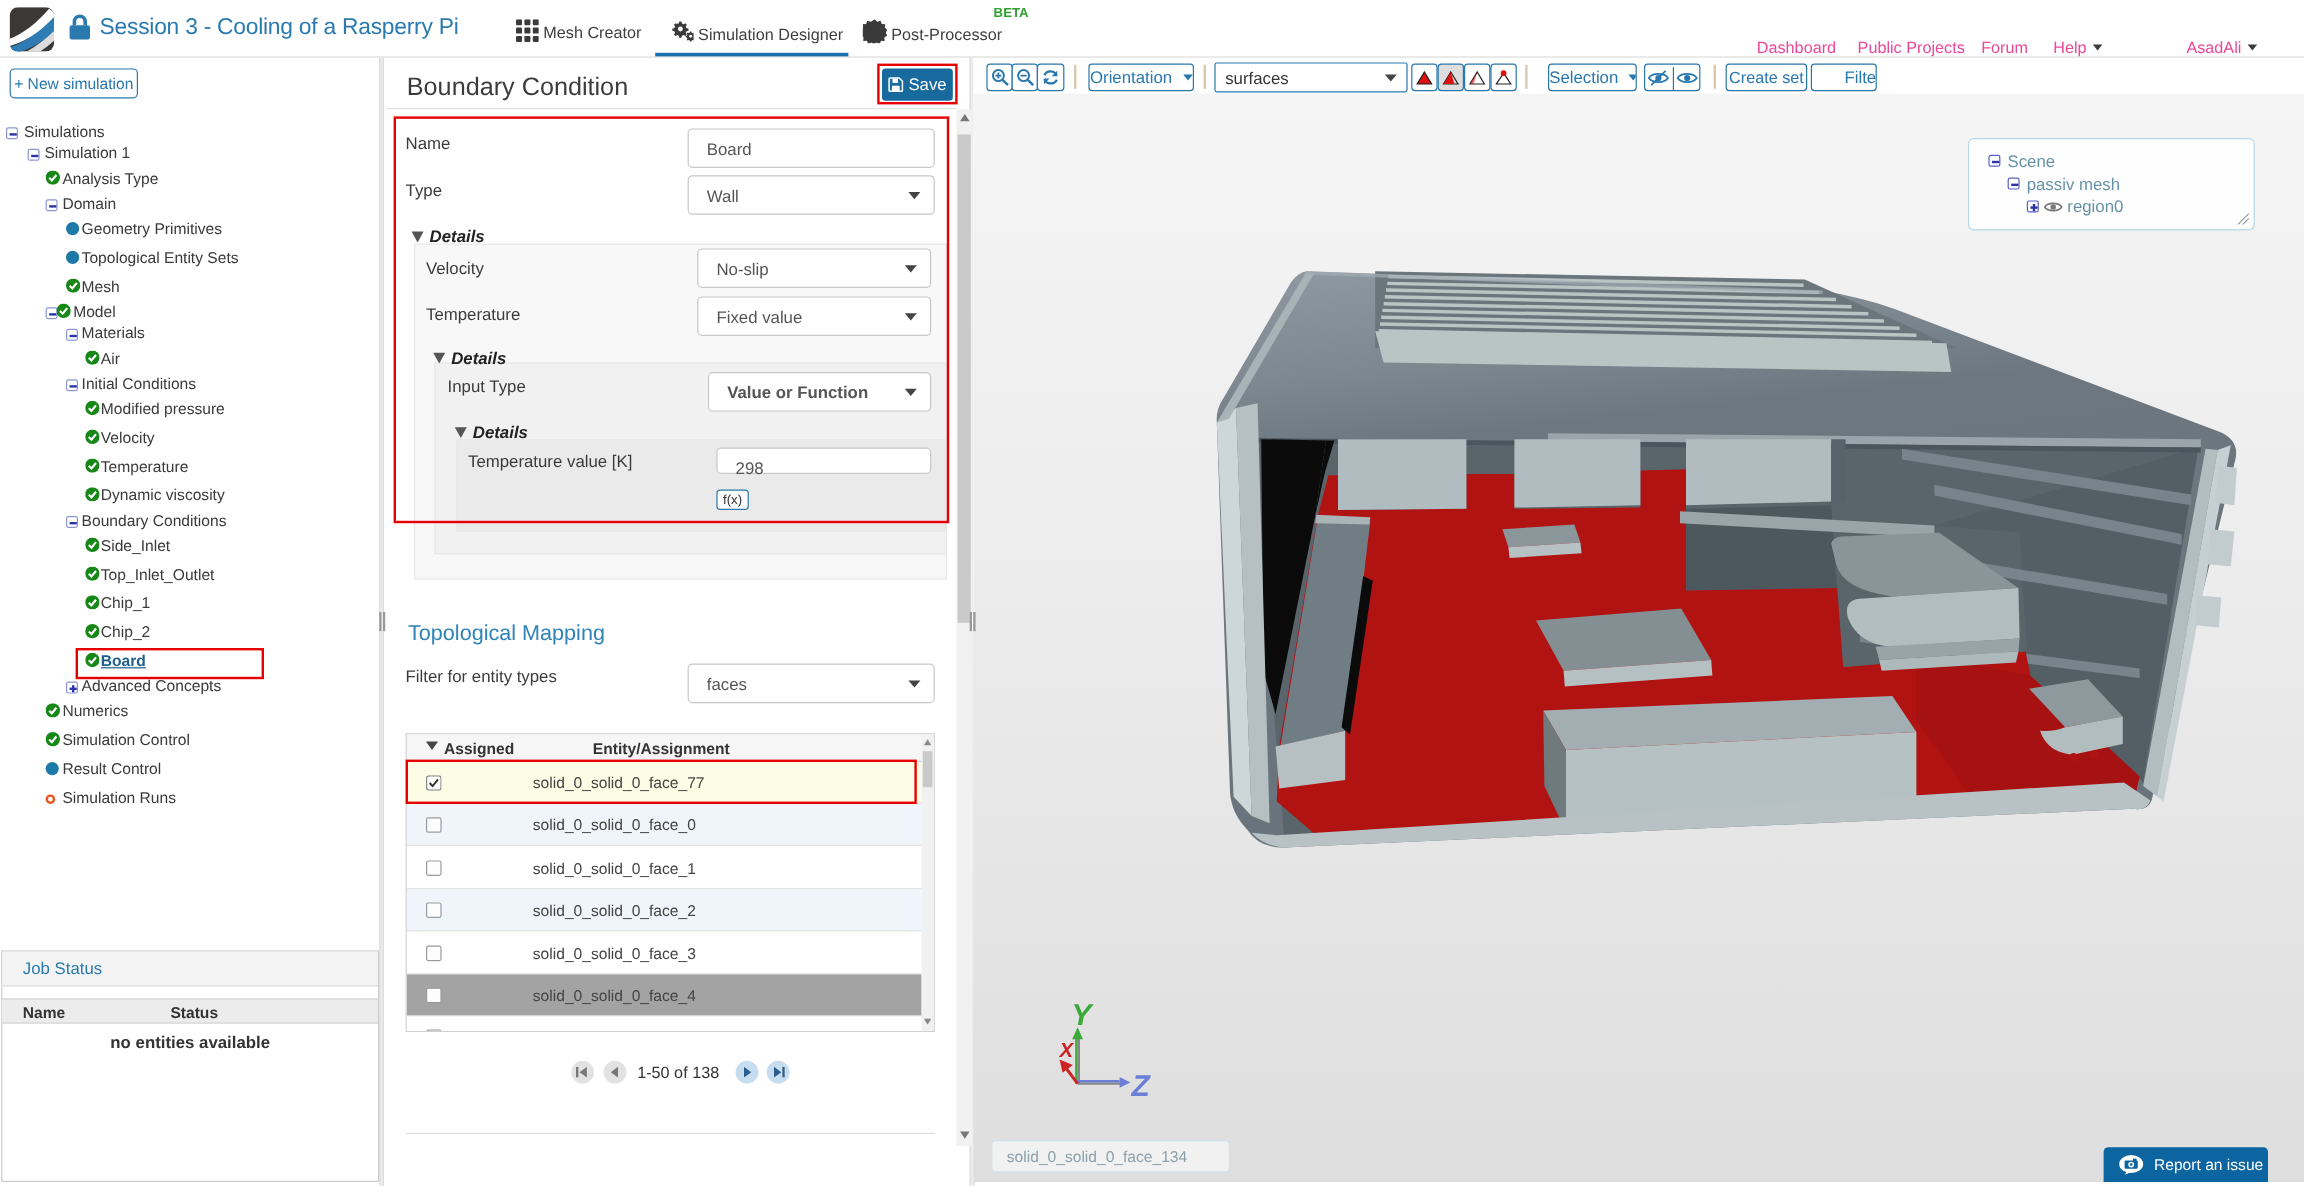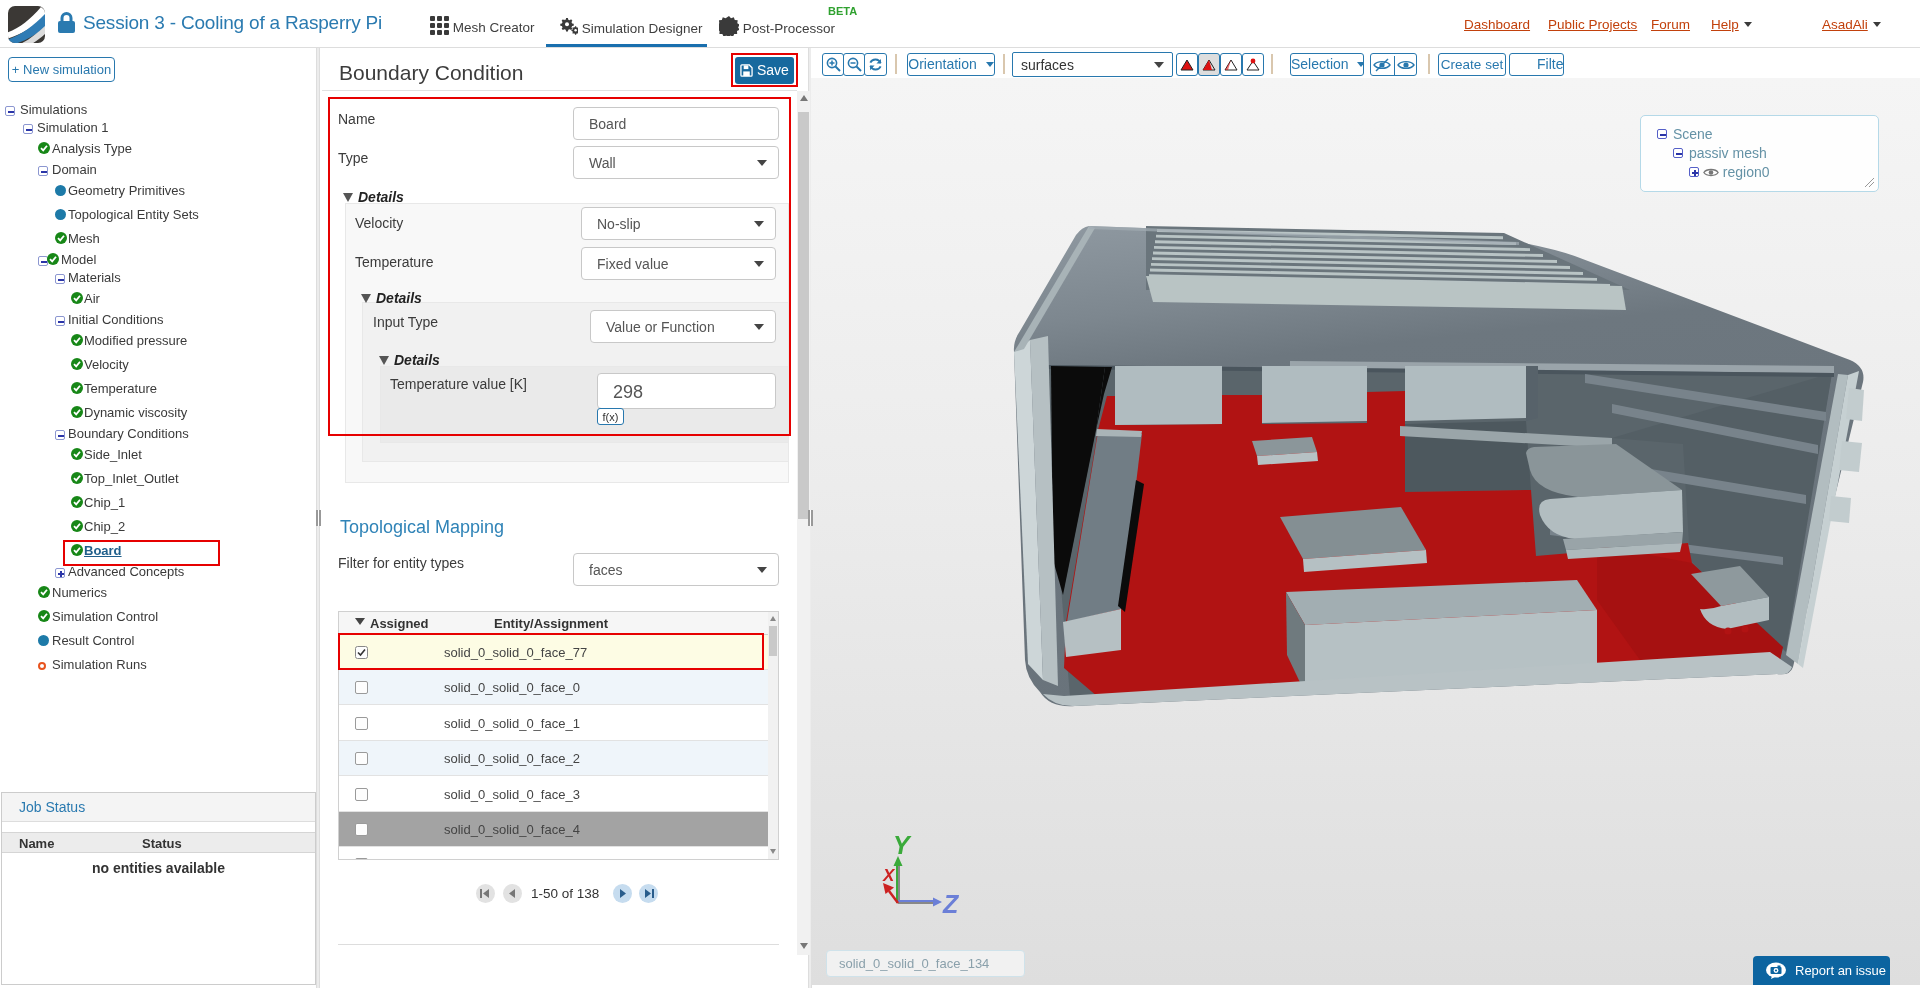--- a/index.html
+++ b/index.html
@@ -8,21 +8,21 @@
 
 #header { position:absolute; left:0; top:0; width:1920px; height:48px; background:#fff;
   border-bottom:1px solid #ddd; z-index:50; }
 #logo { position:absolute; left:8px; top:6px; }
 #lock { position:absolute; left:57px; top:11px; }
 #title { position:absolute; left:83px; top:12px; font-size:19px; color:#2a7ab0; letter-spacing:-0.2px; }
 .nav { position:absolute; top:16px; font-size:13.5px; color:#3f3f3f; }
 .nav svg { vertical-align:-3px; }
 #betatxt { position:absolute; left:828px; top:5px; font-size:11px; font-weight:bold; color:#2fa12f; }
 #navline { position:absolute; left:546px; top:44px; width:161px; height:3px; background:#1a6fae; }
-.rnav { position:absolute; top:17px; font-size:13.5px; color:#c2410c;text-decoration:underline; }
+.rnav { position:absolute; top:32px; font-size:13.5px; color:#ec4899; }
 .caret { display:inline-block; width:0; height:0; border-left:4.5px solid transparent;
   border-right:4.5px solid transparent; border-top:5px solid #3b3b3b; vertical-align:2px; margin-left:5px;}
 
 #sidebar { position:absolute; left:0; top:48px; width:318px; height:940px; background:#fff; }
 #newsim { position:absolute; left:8px; top:9px; width:107px; height:25px; border:1px solid #2878ae;
   border-radius:4px; color:#2878ae; font-size:13px; text-align:center; line-height:23px; background:#fff;}
 .trow { position:absolute; height:16px; font-size:13px; color:#3a3a3a; white-space:nowrap; }
 .trow .ic { position:absolute; top:1px; }
 .ticon-sq { display:inline-block; width:10px; height:10px; border:1px solid #8c97d1; background:#fff;
   position:relative; border-radius:2px; }
@@ -331,27 +331,27 @@
       <span class="tx">No-slip</span>
       <span class="selarrow"></span>
     </div>
 <div class="lbl" style="left:33px;top:206px;">Temperature</div>
 <div class="inputbx" style="left:259px;top:199px;width:195px;height:33px;font-size:14px;">
       <span class="tx">Fixed value</span>
       <span class="selarrow"></span>
     </div>
 <div class="dtl" style="left:39px;top:242px;">Details</div>
 <div class="lbl" style="left:51px;top:266px;">Input Type</div>
-<div class="inputbx" style="left:268px;top:262px;width:186px;height:33px;font-size:14px;">
+<div class="inputbx" style="left:268px;top:262px;width:186px;height:33px;font-size:14px;font-weight:bold;">
       <span class="tx">Value or Function</span>
       <span class="selarrow"></span>
     </div>
 <div class="dtl" style="left:57px;top:304px;">Details</div>
 <div class="lbl" style="left:68px;top:328px;">Temperature value [K]</div>
-<div class="inputbx" style="left:275px;top:325px;width:179px;height:36px;font-size:18px;">
+<div class="inputbx" style="left:275px;top:325px;width:179px;height:22px;font-size:14px;">
       <span class="tx">298</span>
     </div>
 <div style="position:absolute;left:275px;top:360px;width:27px;height:17px;border:1px solid #2878ae;border-radius:3px;background:#fff;font-size:11px;color:#333;text-align:center;line-height:16px;">f(x)</div>
 <div style="position:absolute;left:18px;top:469px;font-size:18px;color:#2f83b7;">Topological Mapping</div>
 <div class="lbl" style="left:16px;top:507px;">Filter for entity types</div>
 <div class="inputbx" style="left:251px;top:505px;width:206px;height:33px;font-size:14px;">
       <span class="tx">faces</span>
       <span class="selarrow"></span>
     </div>
 <div id="tmtable">

